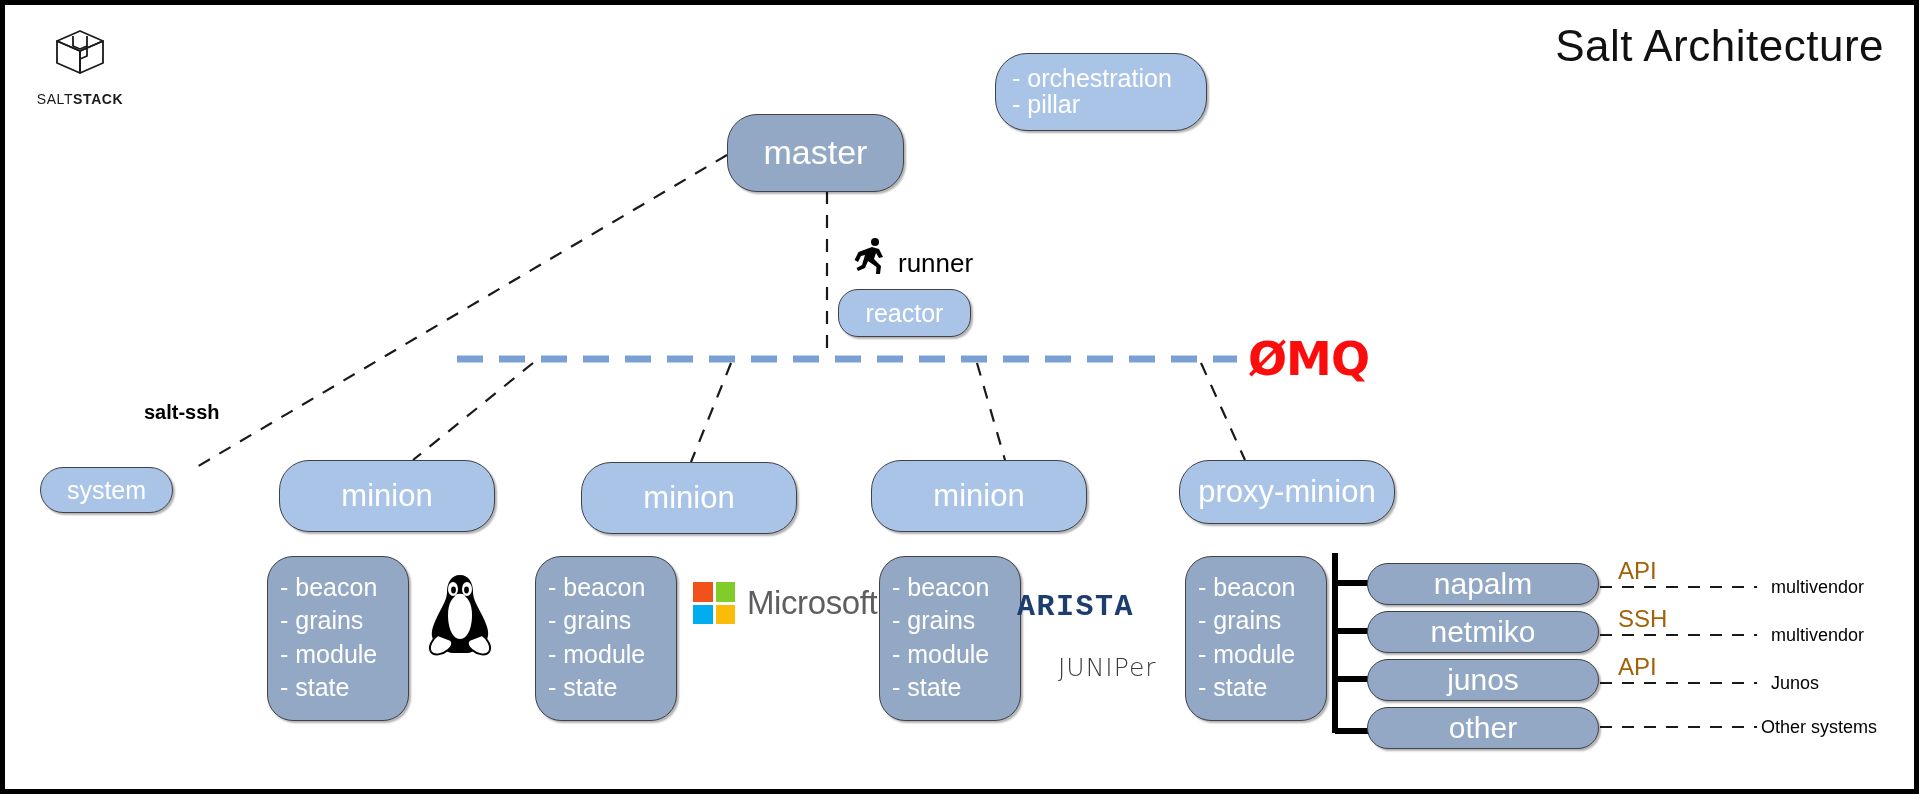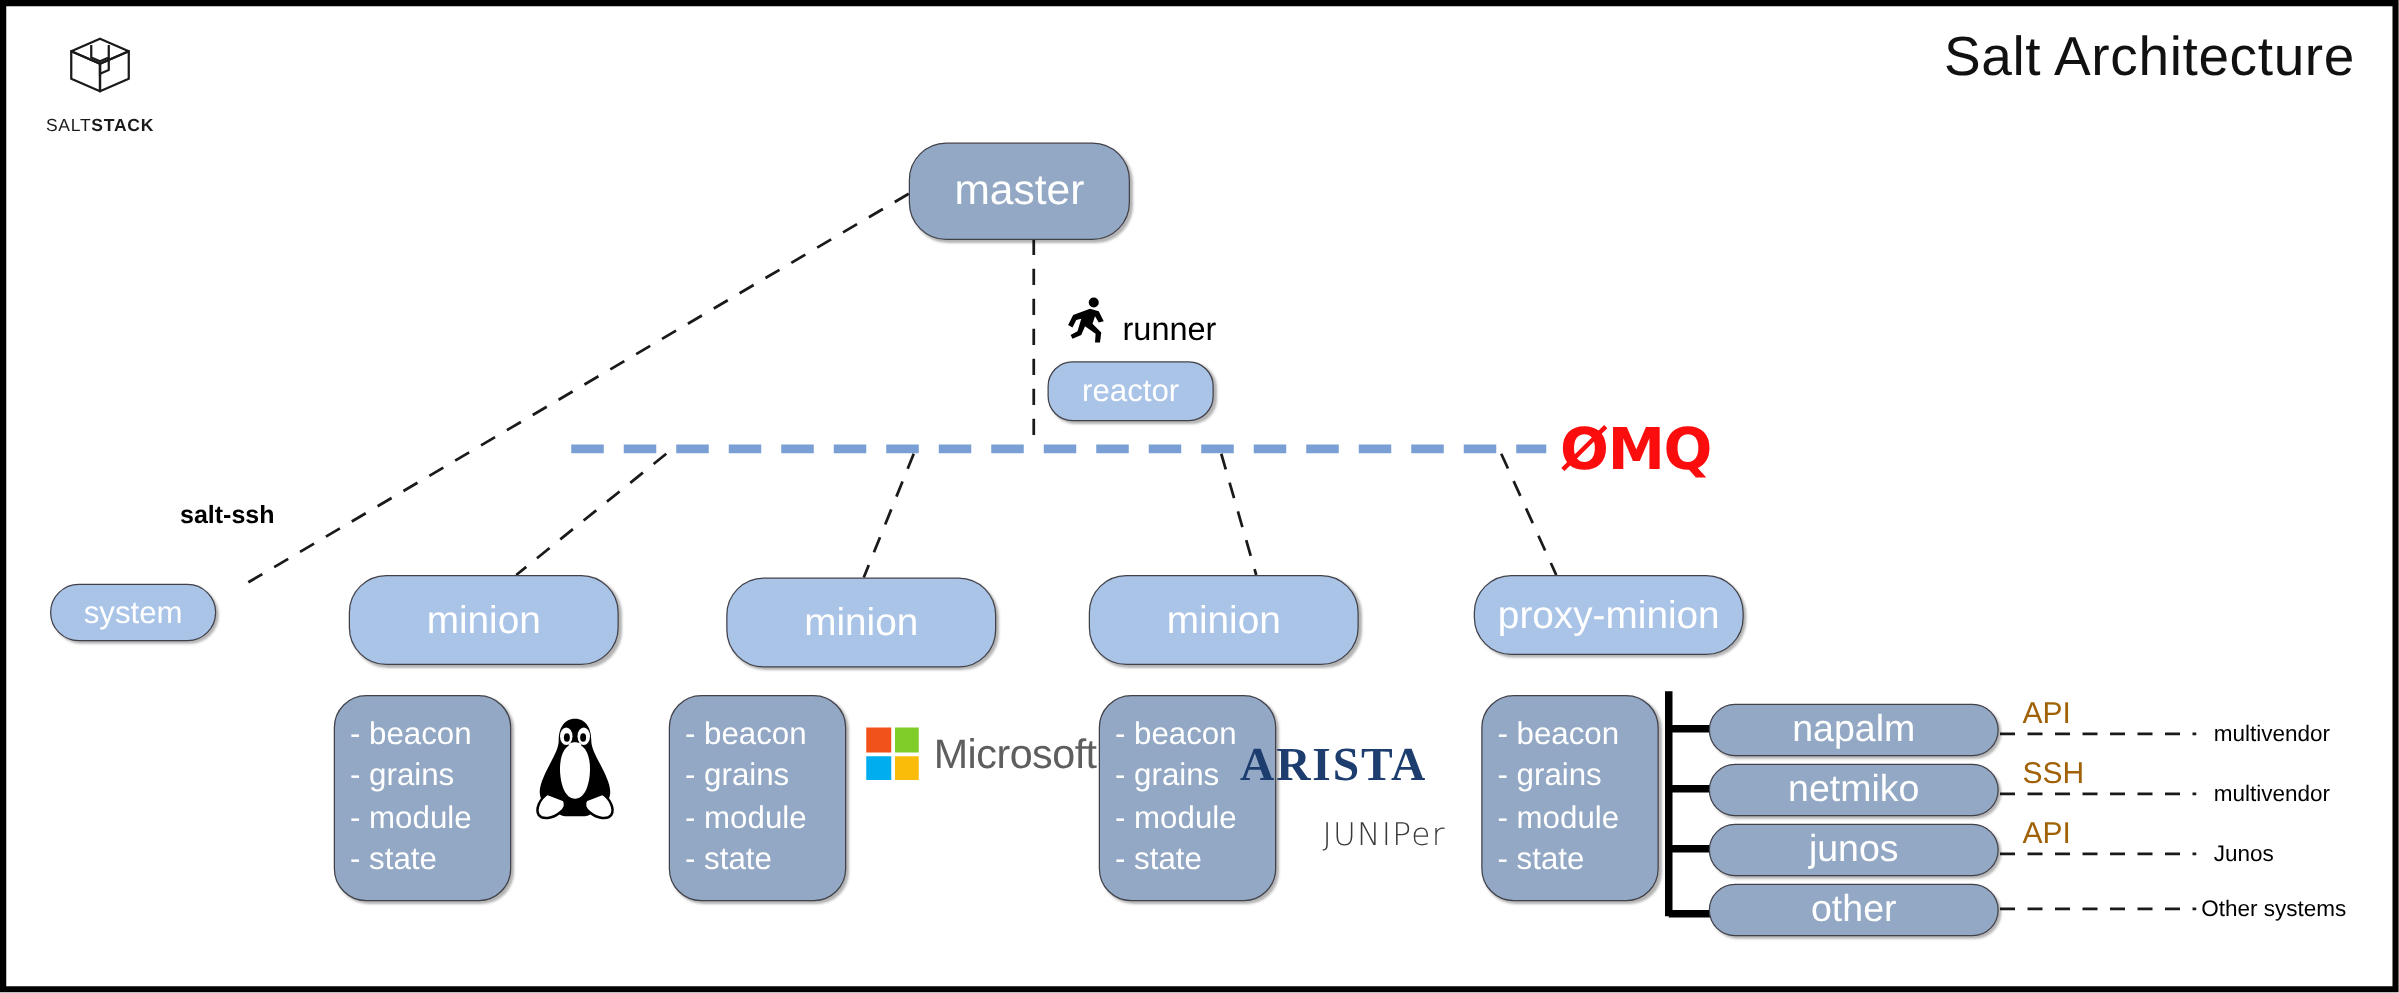--- a/index.html
+++ b/index.html
@@ -138,26 +138,26 @@
   #ms-logo .sq { width: 100%; height: 100%; }
   #ms-logo .word {
     margin-left: 12px;
     font-size: 33px;
     color: #5e5e5e;
     letter-spacing: -.4px;
     text-align: center;
   }
 
   #arista-logo {
-    left: 987px; top: 585px;
-    font-size: 38px;
+    left: 1012px; top: 585px;
+    font-size: 30px;
     font-weight: 700;
     letter-spacing: 1.5px;
     color: #1c3d6e;
-    font-family: Liberation Serif, serif;
+    font-family: Liberation Mono, monospace;
   }
   #juniper-logo {
     left: 1053px; top: 648px;
     font-size: 25px;
     font-weight: 300;
     letter-spacing: 1px;
     color: #3a3a3a;
     font-family: "DejaVu Sans", sans-serif;
   }
 
@@ -225,20 +225,25 @@
     </svg>
     <div class="word">
       <span>SALT</span><b>STACK</b>
     </div>
   </div>
 
   <div class="node dark" style="left:722px; top:109px; width:177px; height:78px; border-radius:30px; font-size:34px;">
     <span>master</span>
   </div>
 
+  <div class="node light" style="left:990px; top:48px; width:212px; height:78px; border-radius:32px;
+              font-size:25px; display:block; padding:11px 0 0 16px; text-align:left;">
+    <div>- orchestration</div>
+    <div>- pillar</div>
+  </div>
 
   <svg id="runner-icon" viewBox="0 0 36 38" xmlns="http://www.w3.org/2000/svg">
     <g fill="#000">
       <circle cx="22" cy="5" r="4"></circle>
       <path d="M19 10 L26 12 L30 20 L26 21 L23 16 L21 22 L28 29 L27 37 L23 37 L23.5 30 L15 24
                L12 31 L5 34 L3.5 31 L9 28 L12 18 L8 19 L5 25 L1.5 23 L5.5 15 Z"></path>
     </g>
   </svg>
   <div id="runner-label">runner</div>
 

